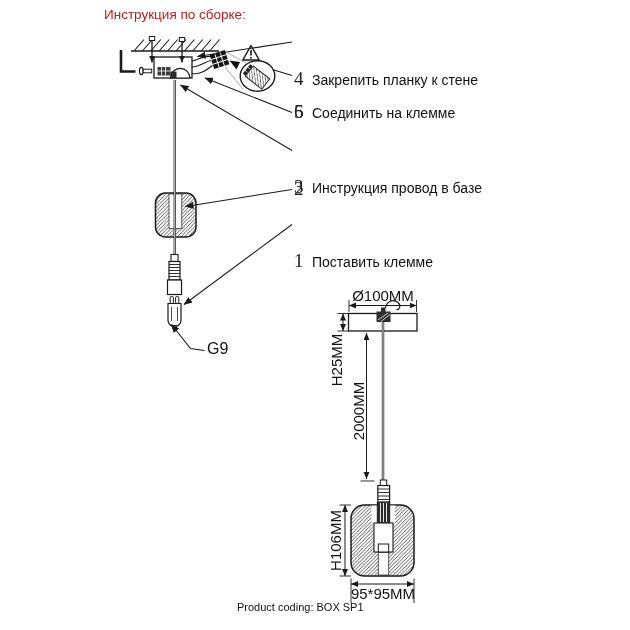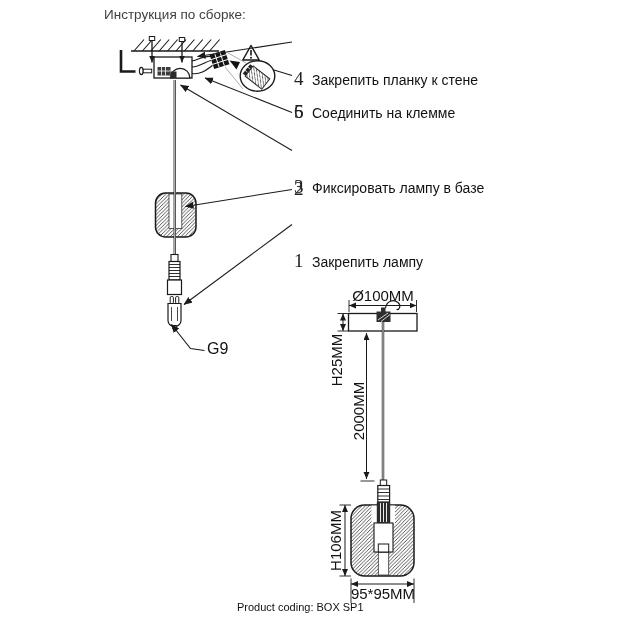--- a/index.html
+++ b/index.html
@@ -1,19 +1,19 @@
 <!DOCTYPE html>
 <html><head>
 <meta charset="utf-8">
 <style>
   html,body{margin:0;padding:0;background:#fff;}
   .sheet{position:relative;width:630px;height:630px;background:#fff;overflow:hidden;
          font-family:"Liberation Sans",sans-serif;color:#111;}
   .abs{position:absolute;}
-  .title{left:104px;top:7px;font-size:13.5px;color:#404040;text-align:center;}
+  .title{left:104px;top:7px;font-size:13.5px;color:#b91c1c;text-align:center;}
   .step{display:flex;align-items:baseline;gap:5px;position:absolute;left:294px;white-space:nowrap;}
   .step .num{font-family:"Liberation Serif",serif;font-size:19px;color:#222;width:13px;text-align:left;}
   .step .lbl{font-size:14px;color:#111;margin-top:41px;}
   .footer{left:237px;top:601px;font-size:11px;color:#111;}
   svg{position:absolute;left:0;top:0;}
   svg text{font-family:"Liberation Sans",sans-serif;font-size:15px;fill:#111;}
   text.g9{font-size:16px;}
 </style>
 </head>
 <body>
@@ -201,25 +201,25 @@
 </div>
 <div class="step" style="top:64px;">
   <span class="num">5</span>
   <span class="lbl">Соединить на клемме</span>
 </div>
 <div class="step" style="top:101px;">
   <span class="num">6</span>
 </div>
 <div class="step" style="top:139px;">
   <span class="num">3</span>
-  <span class="lbl">Фиксировать лампу в базе</span>
+  <span class="lbl">Инструкция провод в базе</span>
 </div>
 <div class="step" style="top:178px;">
   <span class="num">2</span>
 </div>
 <div class="step" style="top:213px;">
   <span class="num">1</span>
-  <span class="lbl">Закрепить лампу</span>
+  <span class="lbl">Поставить клемме</span>
 </div>
 
 <div class="abs footer">Product coding: BOX SP1</div>
 
 </div>
 
 </body></html>

